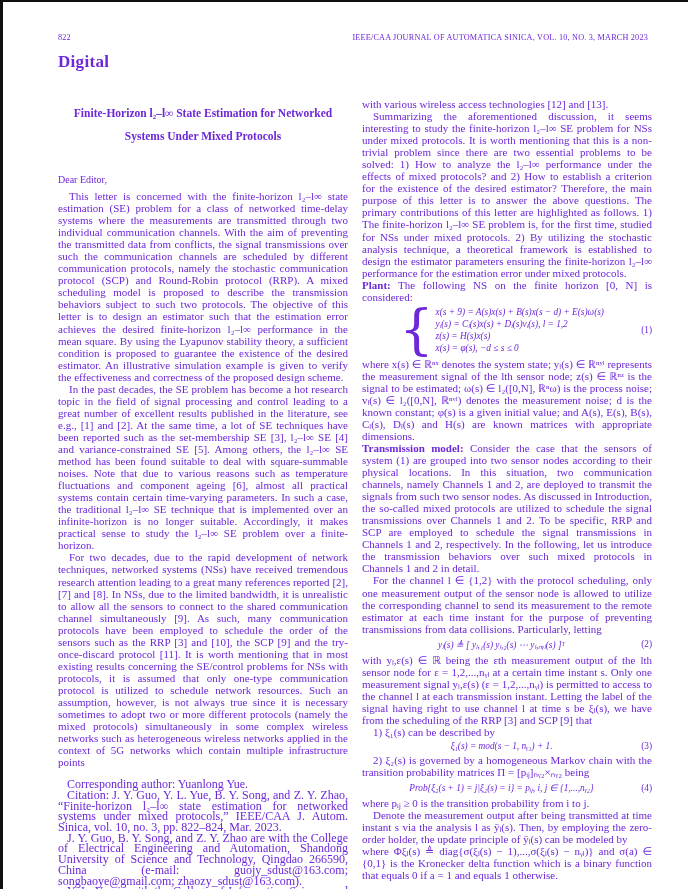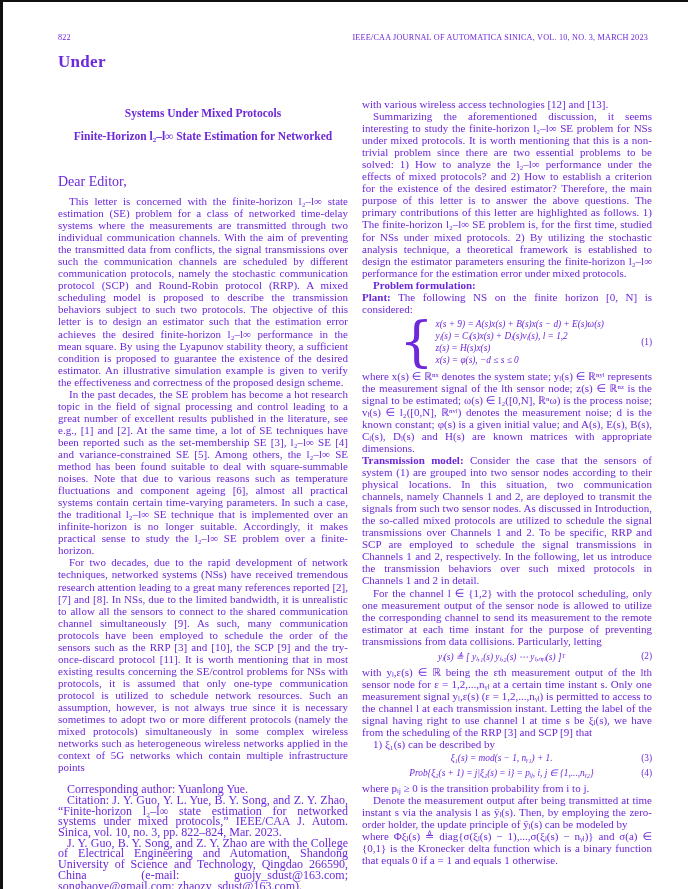--- a/index.html
+++ b/index.html
@@ -27,21 +27,21 @@
   .columns{
     position:absolute;top:96px;left:55px;width:594px;
     display:flex;gap:14px;
   }
   .col{width:290px;box-sizing:border-box;}
 
   .title-block{margin-top:4px;text-align:center;}
   .article-title{font-size:11.5px;font-weight:bold;line-height:23px;}
   .authors{margin-top:6px;font-size:9.8px;}
 
-  .salutation{margin-top:26px;font-size:14px;}
+  .salutation{margin-top:26px;font-size:10px;}
 
   p.body{
     margin:0;
     font-size:11px;line-height:12.05px;
     text-align:justify;text-indent:11px;
   }
   p.body.first{margin-top:5px;}
   p.no-indent{text-indent:0;}
   .bold{font-weight:bold;}
 
@@ -68,30 +68,30 @@
 </head>
 <body>
 
 <div class="page">
 
   <div class="running-header">
     <span>822</span>
     <span>IEEE/CAA JOURNAL OF AUTOMATICA SINICA, VOL. 10, NO. 3, MARCH 2023</span>
   </div>
 
-  <div class="section-heading">Under</div>
+  <div class="section-heading">Digital</div>
 
   <div class="columns">
 
     <div class="col">
 
       <div class="title-block">
         <div class="article-title">
+          <div>Finite-Horizon l₂–l∞ State Estimation for Networked</div>
           <div>Systems Under Mixed Protocols</div>
-          <div>Finite-Horizon l₂–l∞ State Estimation for Networked</div>
         </div>
       </div>
 
       <div class="salutation">Dear Editor,</div>
 
       <p class="body first">This letter is concerned with the finite-horizon l₂–l∞ state estimation (SE) problem for a class of networked time-delay systems where the measurements are transmitted through two individual communication channels. With the aim of preventing the transmitted data from conflicts, the signal transmissions over such the communication channels are scheduled by different communication protocols, namely the stochastic communication protocol (SCP) and Round-Robin protocol (RRP). A mixed scheduling model is proposed to describe the transmission behaviors subject to such two protocols. The objective of this letter is to design an estimator such that the estimation error achieves the desired finite-horizon l₂–l∞ performance in the mean square. By using the Lyapunov stability theory, a sufficient condition is proposed to guarantee the existence of the desired estimator. An illustrative simulation example is given to verify the effectiveness and correctness of the proposed design scheme.</p>
       <p class="body">In the past decades, the SE problem has become a hot research topic in the field of signal processing and control leading to a great number of excellent results published in the literature, see e.g., [1] and [2]. At the same time, a lot of SE techniques have been reported such as the set-membership SE [3], l₂–l∞ SE [4] and variance-constrained SE [5]. Among others, the l₂–l∞ SE method has been found suitable to deal with square-summable noises. Note that due to various reasons such as temperature fluctuations and component ageing [6], almost all practical systems contain certain time-varying parameters. In such a case, the traditional l₂–l∞ SE technique that is implemented over an infinite-horizon is no longer suitable. Accordingly, it makes practical sense to study the l₂–l∞ SE problem over a finite-horizon.</p>
       <p class="body">For two decades, due to the rapid development of network techniques, networked systems (NSs) have received tremendous research attention leading to a great many references reported [2], [7] and [8]. In NSs, due to the limited bandwidth, it is unrealistic to allow all the sensors to connect to the shared communication channel simultaneously [9]. As such, many communication protocols have been employed to schedule the order of the sensors such as the RRP [3] and [10], the SCP [9] and the try-once-discard protocol [11]. It is worth mentioning that in most existing results concerning the SE/control problems for NSs with protocols, it is assumed that only one-type communication protocol is utilized to schedule network resources. Such an assumption, however, is not always true since it is necessary sometimes to adopt two or more different protocols (namely the mixed protocols) simultaneously in some complex wireless networks such as heterogeneous wireless networks applied in the context of 5G networks which contain multiple infrastructure points</p>
 
       <div class="footnotes">
@@ -101,21 +101,20 @@
         <p>Y. L. Yue is with the College of Information Science and Engineering, China University of Petroleum-Beijing, Beijing 102249, China (e-mail: yueyuanlong@cup.edu.cn).</p>
         <p>Digital Object Identifier 10.1109/JAS.2023.123102</p>
       </div>
     </div>
 
     <div class="col">
 
       <p class="body no-indent">with various wireless access technologies [12] and [13].</p>
       <p class="body">Summarizing the aforementioned discussion, it seems interesting to study the finite-horizon l₂–l∞ SE problem for NSs under mixed protocols. It is worth mentioning that this is a non-trivial problem since there are two essential problems to be solved: 1) How to analyze the l₂–l∞ performance under the effects of mixed protocols? and 2) How to establish a criterion for the existence of the desired estimator? Therefore, the main purpose of this letter is to answer the above questions. The primary contributions of this letter are highlighted as follows. 1) The finite-horizon l₂–l∞ SE problem is, for the first time, studied for NSs under mixed protocols. 2) By utilizing the stochastic analysis technique, a theoretical framework is established to design the estimator parameters ensuring the finite-horizon l₂–l∞ performance for the estimation error under mixed protocols.</p>
 
-      <p class="body"><span class="bold">Problem formulation:</span></p>
 
       <p class="body no-indent"><span class="bold">Plant:</span> <span>The following NS on the finite horizon [0, N] is considered:</span></p>
 
       <div class="equation">
         <div class="eq-center">
           <span class="brace">{</span>
           <div class="eq-lines">
             <div>x(s + 9) = A(s)x(s) + B(s)x(s − d) + E(s)ω(s)</div>
             <div>yₗ(s) = Cₗ(s)x(s) + Dₗ(s)vₗ(s),    l = 1,2</div>
             <div>z(s) = H(s)x(s)</div>
@@ -142,20 +141,21 @@
 
       <p class="body">1) ξ₁(s) can be described by</p>
 
       <div class="equation">
         <div class="eq-center">
             <span>ξ₁(s) = mod(s − 1, nᵧ₁) + 1.</span>
           </div>
         <span class="eq-num">(3)</span>
       </div>
 
+      <p class="body">2) ξ₂(s) is governed by a homogeneous Markov chain with the transition probability matrices Π = [pᵢⱼ]ₙᵧ₂×ₙᵧ₂ being</p>
 
       <div class="equation">
         <div class="eq-center">
             <span>Prob{ξ₂(s + 1) = j|ξ₂(s) = i} = pᵢⱼ,   i, j ∈ {1,...,nᵧ₂}</span>
           </div>
         <span class="eq-num">(4)</span>
       </div>
 
       <p class="body no-indent">where pᵢⱼ ≥ 0 is the transition probability from i to j.</p>
 

